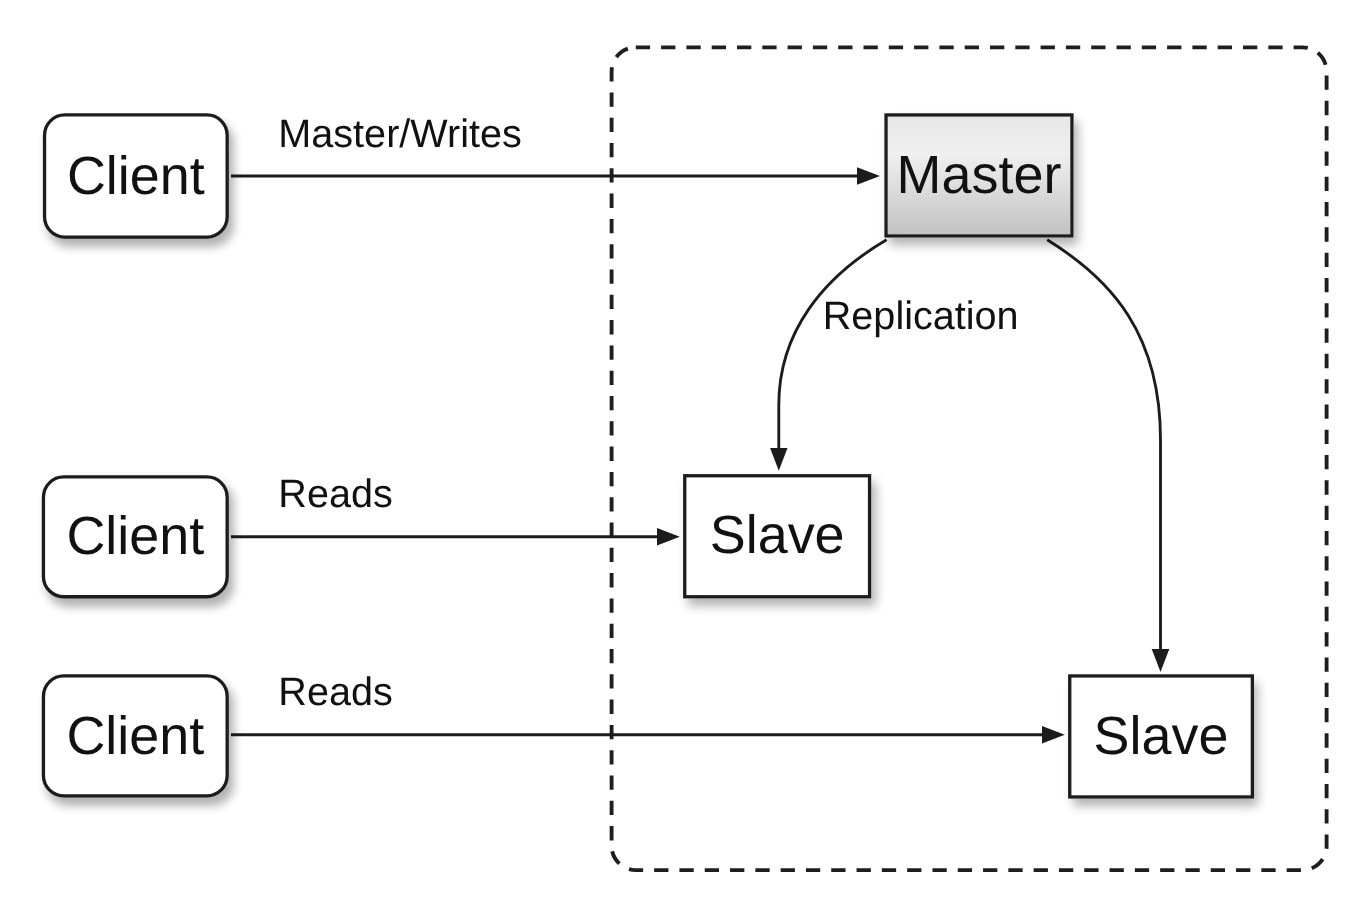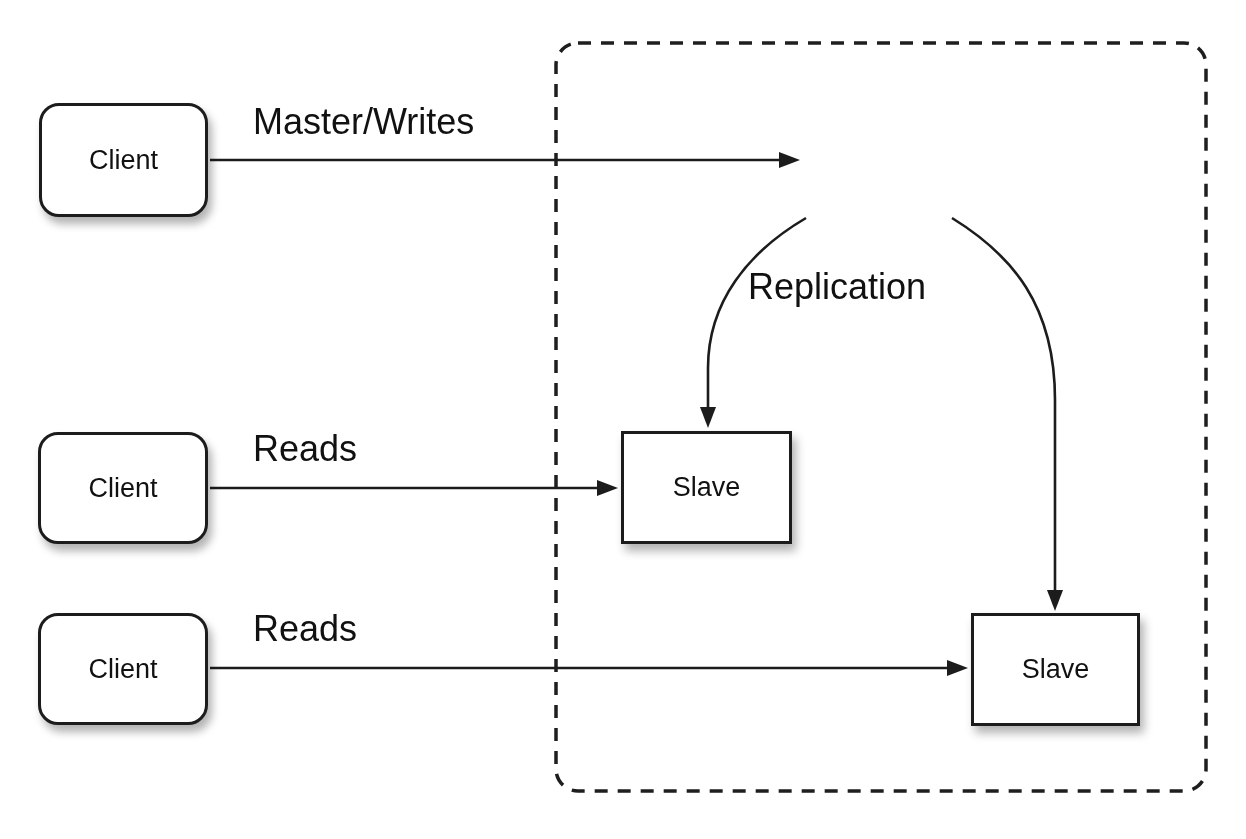--- a/index.html
+++ b/index.html
@@ -34,21 +34,21 @@
   }
   .node {
     position: absolute;
     box-sizing: border-box;
     border: 3px solid #1c1c1c;
     background: #ffffff;
     color: #111111;
     display: flex;
     align-items: center;
     justify-content: center;
-    font-size: 27px;
+    font-size: 49px;
     line-height: 1;
     box-shadow: 4px 7px 9px rgba(0,0,0,0.30);
   }
   .node.rounded { border-radius: 20px; }
   .node.client-1 { left: 39px;  top: 103px; width: 169px; height: 114px; }
   .node.client-2 { left: 38px;  top: 432px; width: 170px; height: 112px; }
   .node.client-3 { left: 38px;  top: 613px; width: 170px; height: 112px; }
   .node.master {
     left: 804px; top: 103px; width: 172px; height: 113px;
     background: linear-gradient(180deg, #e8e8e8 0%, #efefef 32%, #c3c3c3 100%);
@@ -95,20 +95,23 @@
   <div class="node rounded client-1">
     <span>Client</span>
   </div>
   <div class="node rounded client-2">
     <span>Client</span>
   </div>
   <div class="node rounded client-3">
     <span>Client</span>
   </div>
 
+  <div class="node master">
+    <span>Master</span>
+  </div>
 
   <div class="node slave-1">
     <span>Slave</span>
   </div>
   <div class="node slave-2">
     <span>Slave</span>
   </div>
 
   <div class="edge-label reads-writes">Master/Writes</div>
   <div class="edge-label reads-1">Reads</div>

